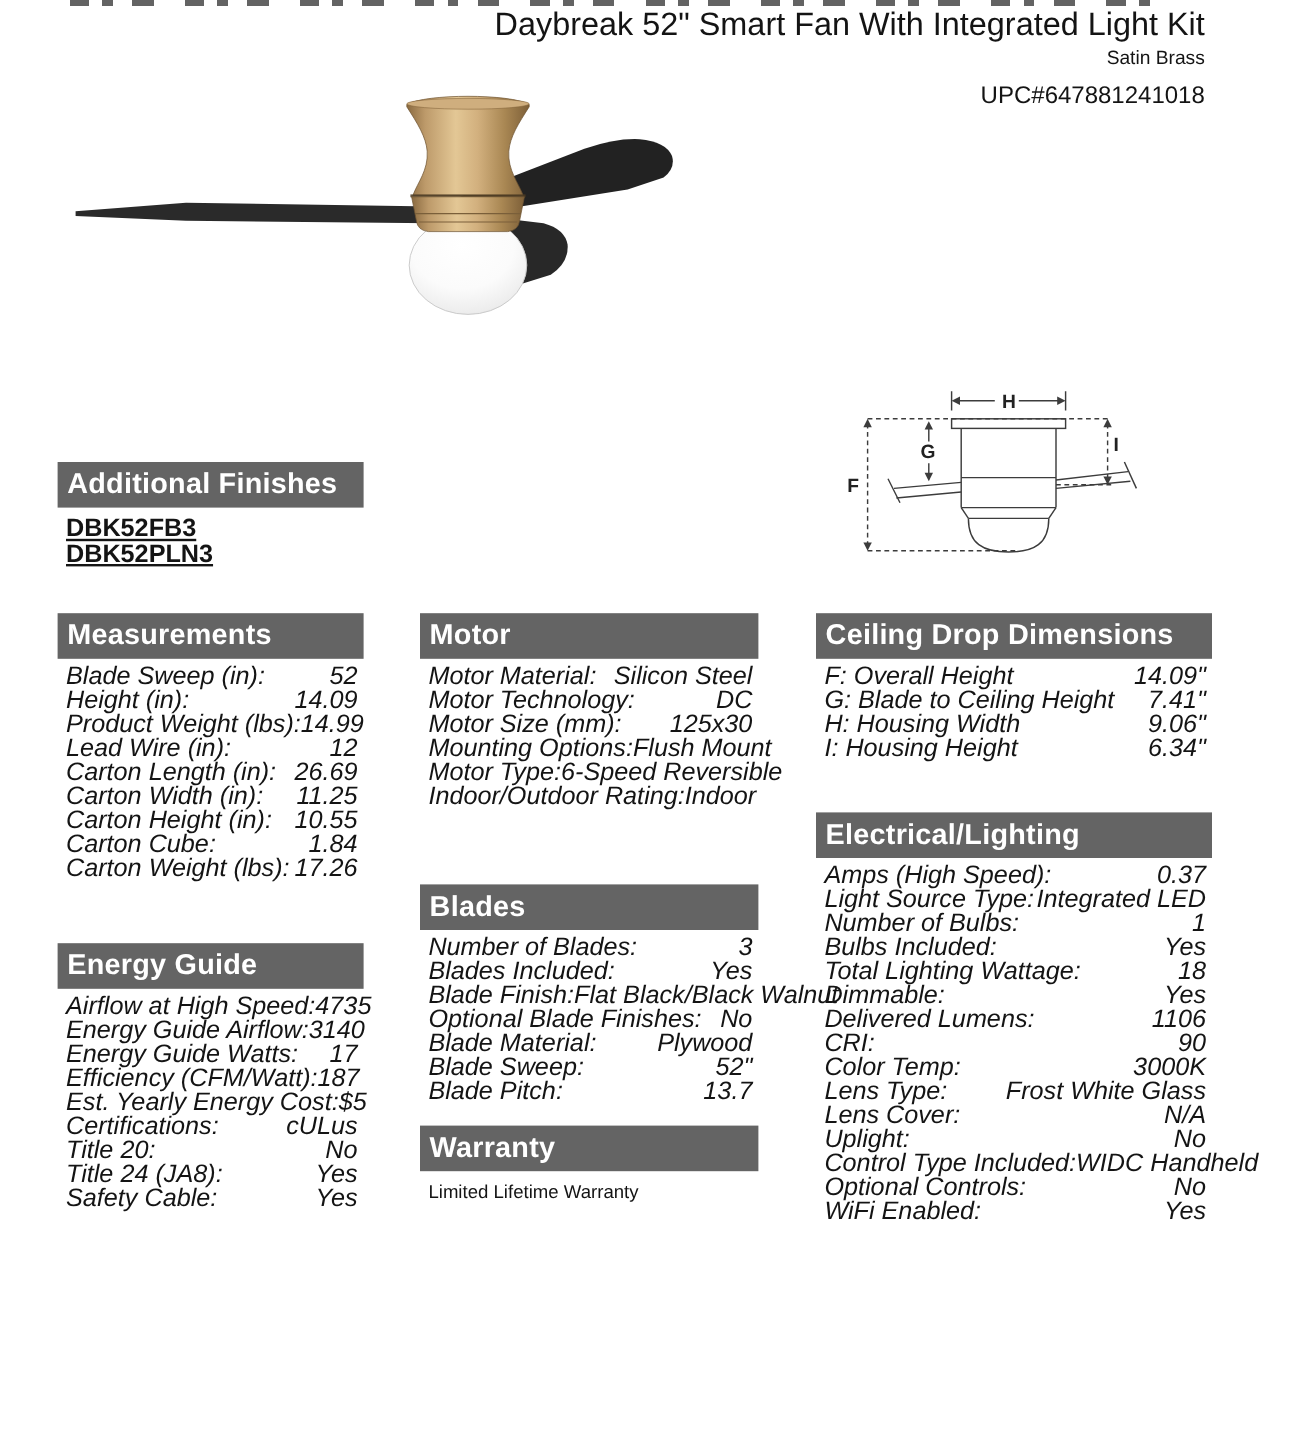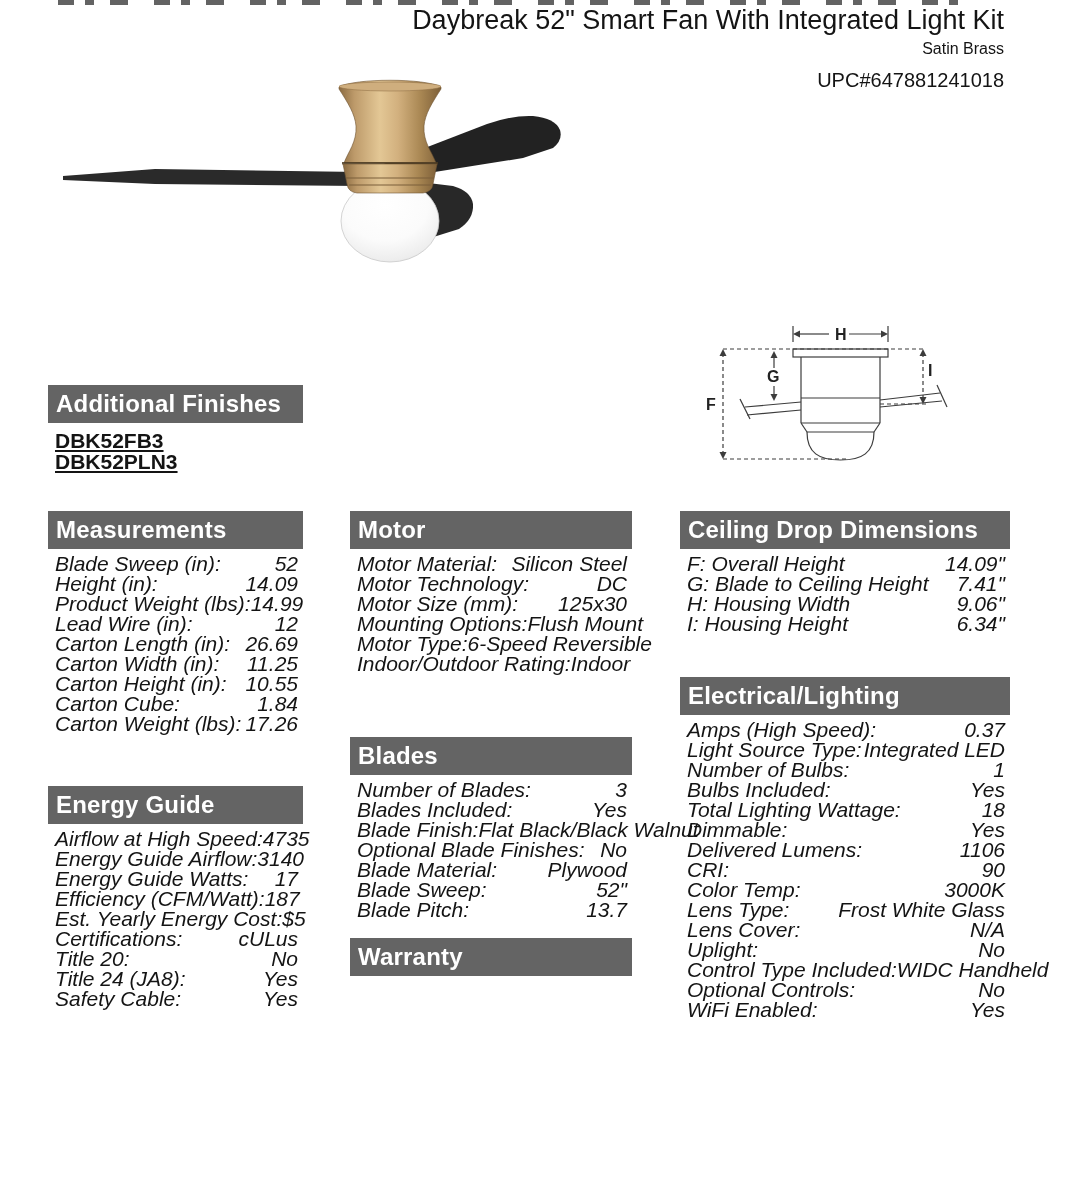--- a/index.html
+++ b/index.html
@@ -302,20 +302,21 @@
         </div>
       <div class="spec-row">
           <span class="lbl">Blade Pitch:</span>
           <span class="val">13.7</span>
         </div>
     </div>
   </div>
 
   <div class="spec col2" style="top:910px">
     <div class="spec-header">Warranty</div>
+    <div class="warranty-text">Limited Lifetime Warranty</div>
   </div>
 
   <div class="spec col3" style="top:483px">
     <div class="spec-header">Ceiling Drop Dimensions</div>
     <div class="spec-rows">
       <div class="spec-row">
           <span class="lbl">F: Overall Height</span>
           <span class="val">14.09"</span>
         </div>
       <div class="spec-row">

